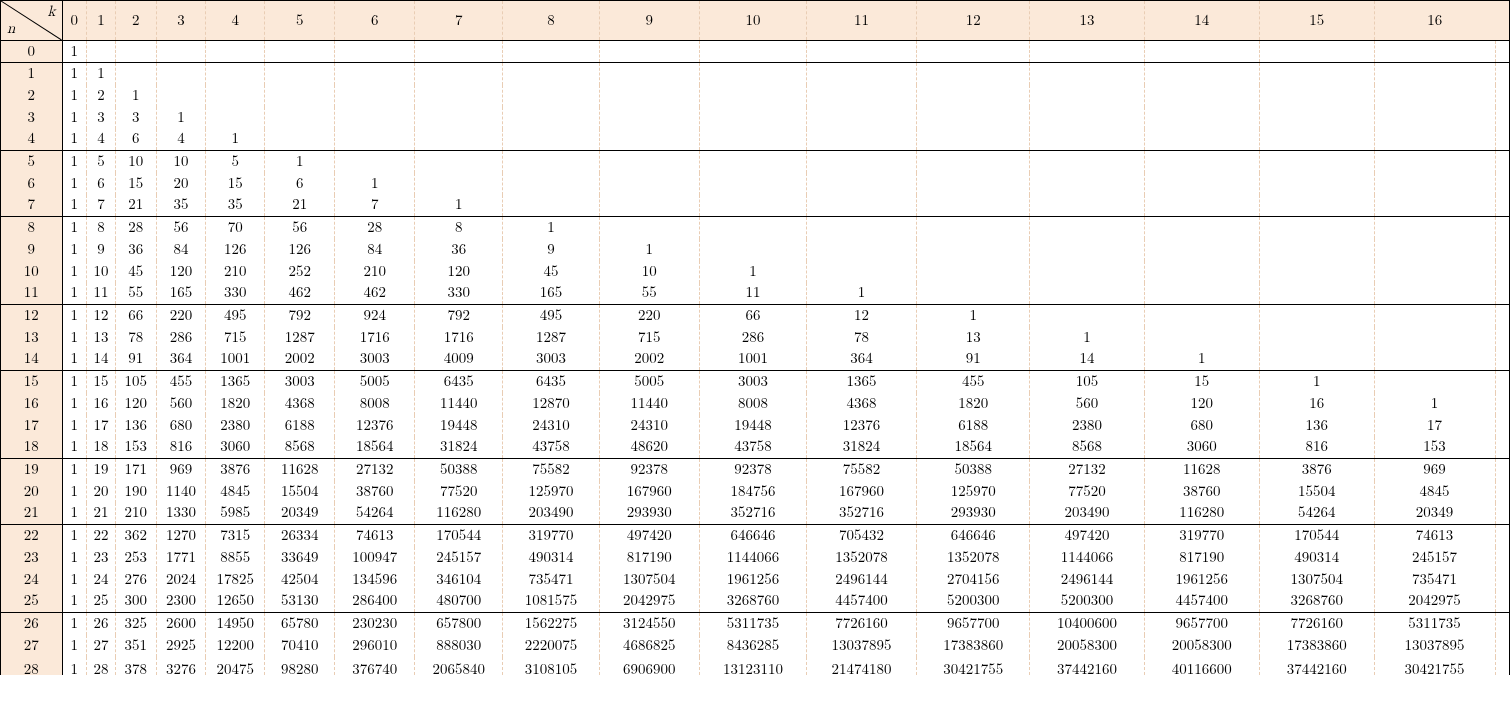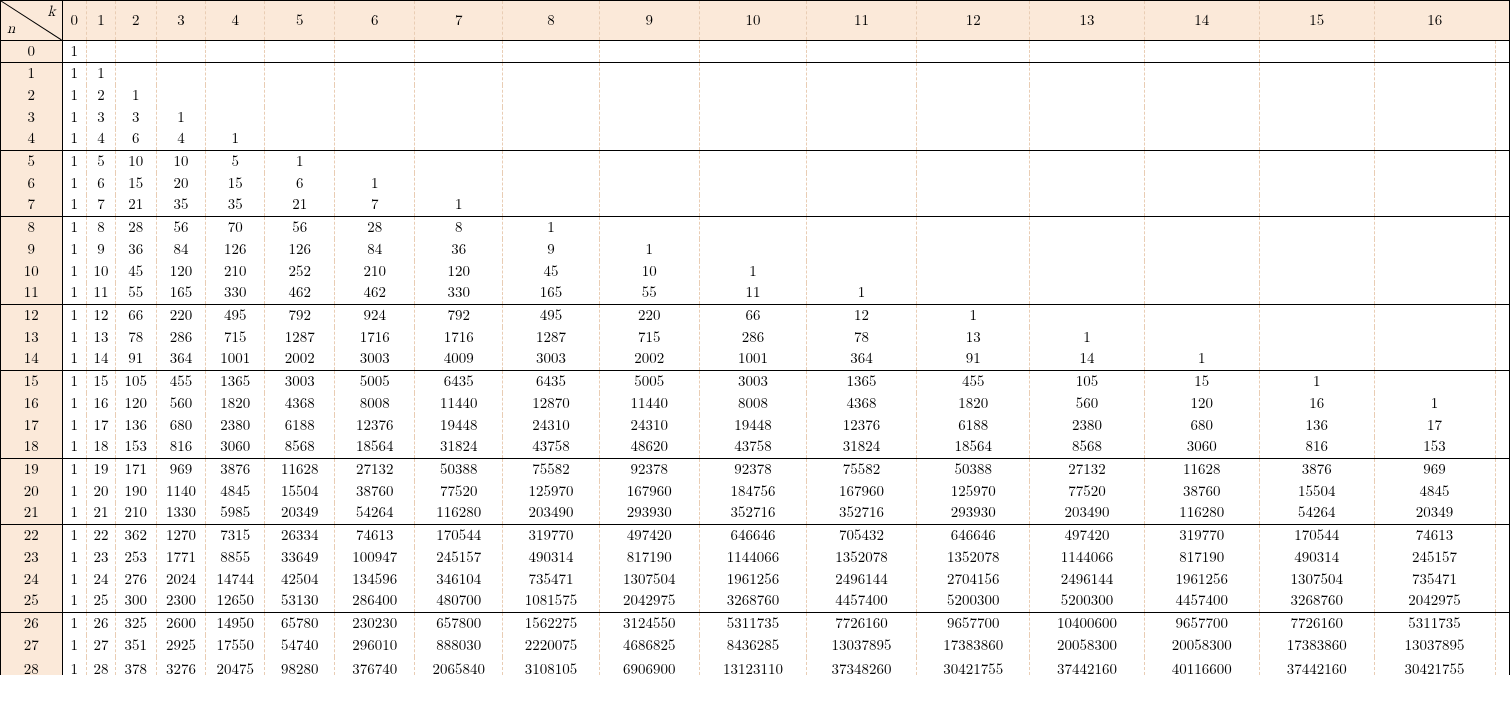--- a/index.html
+++ b/index.html
@@ -672,21 +672,21 @@
           <td class="cell"><span>490314</span></td>
           <td class="cell"><span>245157</span></td>
           <td class="pad-right"></td>
         </tr>
         <tr>
           <td class="rh"><span>24</span></td>
           <td class="cell"><span>1</span></td>
           <td class="cell"><span>24</span></td>
           <td class="cell"><span>276</span></td>
           <td class="cell"><span>2024</span></td>
-          <td class="cell"><span>14744</span></td>
+          <td class="cell"><span>17825</span></td>
           <td class="cell"><span>42504</span></td>
           <td class="cell"><span>134596</span></td>
           <td class="cell"><span>346104</span></td>
           <td class="cell"><span>735471</span></td>
           <td class="cell"><span>1307504</span></td>
           <td class="cell"><span>1961256</span></td>
           <td class="cell"><span>2496144</span></td>
           <td class="cell"><span>2704156</span></td>
           <td class="cell"><span>2496144</span></td>
           <td class="cell"><span>1961256</span></td>
@@ -735,22 +735,22 @@
           <td class="cell"><span>7726160</span></td>
           <td class="cell"><span>5311735</span></td>
           <td class="pad-right"></td>
         </tr>
         <tr>
           <td class="rh"><span>27</span></td>
           <td class="cell"><span>1</span></td>
           <td class="cell"><span>27</span></td>
           <td class="cell"><span>351</span></td>
           <td class="cell"><span>2925</span></td>
-          <td class="cell"><span>17550</span></td>
-          <td class="cell"><span>54740</span></td>
+          <td class="cell"><span>12200</span></td>
+          <td class="cell"><span>70410</span></td>
           <td class="cell"><span>296010</span></td>
           <td class="cell"><span>888030</span></td>
           <td class="cell"><span>2220075</span></td>
           <td class="cell"><span>4686825</span></td>
           <td class="cell"><span>8436285</span></td>
           <td class="cell"><span>13037895</span></td>
           <td class="cell"><span>17383860</span></td>
           <td class="cell"><span>20058300</span></td>
           <td class="cell"><span>20058300</span></td>
           <td class="cell"><span>17383860</span></td>
@@ -788,21 +788,21 @@
           <td class="cell">
             <span>3108105</span>
           </td>
           <td class="cell">
             <span>6906900</span>
           </td>
           <td class="cell">
             <span>13123110</span>
           </td>
           <td class="cell">
-            <span>37348260</span>
+            <span>21474180</span>
           </td>
           <td class="cell">
             <span>30421755</span>
           </td>
           <td class="cell">
             <span>37442160</span>
           </td>
           <td class="cell">
             <span>40116600</span>
           </td>

